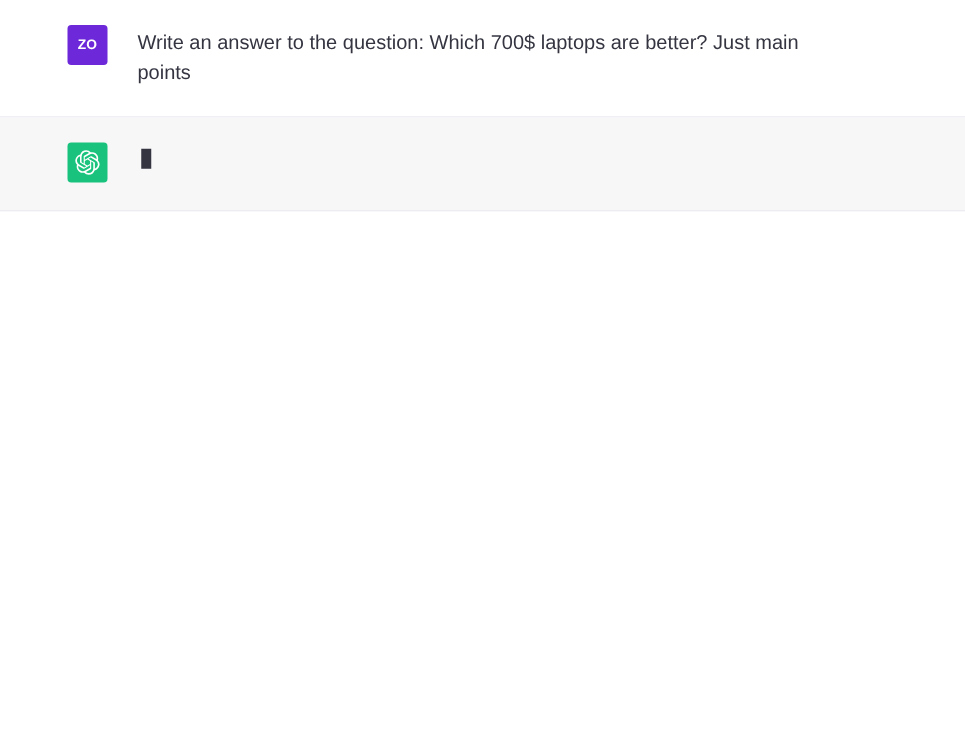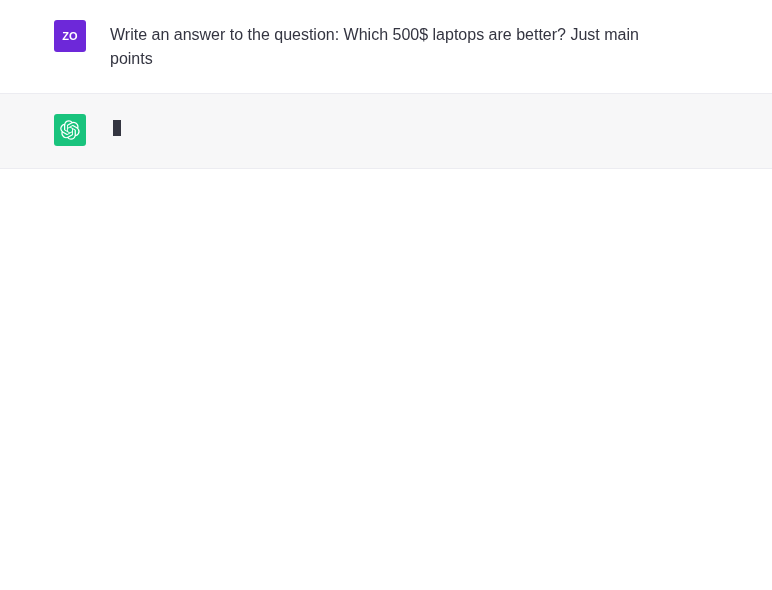--- a/index.html
+++ b/index.html
@@ -89,21 +89,21 @@
 <body>
 
 <div class="conversation">
 
   <div class="message user">
     <div class="message-inner">
       <div class="avatar user">
         <span>ZO</span>
       </div>
       <div class="msg-body">
-        <p>Write an answer to the question: Which 500$ laptops are better? Just main points</p>
+        <p>Write an answer to the question: Which 700$ laptops are better? Just main points</p>
       </div>
     </div>
   </div>
 
   <div class="message assistant">
     <div class="message-inner">
       <div class="avatar assistant">
         <svg width="20" height="20" viewBox="0 0 41 41" fill="#ffffff" aria-hidden="true">
           <path d="M37.532 16.87a9.963 9.963 0 0 0-.856-8.184 10.078 10.078 0 0 0-10.855-4.835A9.964 9.964 0 0 0 18.306.5a10.079 10.079 0 0 0-9.614 6.977 9.967 9.967 0 0 0-6.664 4.834 10.08 10.08 0 0 0 1.24 11.817 9.965 9.965 0 0 0 .856 8.185 10.079 10.079 0 0 0 10.855 4.835 9.965 9.965 0 0 0 7.516 3.35 10.078 10.078 0 0 0 9.617-6.981 9.967 9.967 0 0 0 6.663-4.834 10.079 10.079 0 0 0-1.243-11.813ZM22.498 37.886a7.474 7.474 0 0 1-4.799-1.735c.061-.033.168-.092.237-.134l7.964-4.6a1.294 1.294 0 0 0 .655-1.134V19.054l3.366 1.944a.12.12 0 0 1 .066.092v9.299a7.505 7.505 0 0 1-7.49 7.496ZM6.392 31.006a7.471 7.471 0 0 1-.894-5.023c.06.036.162.099.237.141l7.964 4.6a1.297 1.297 0 0 0 1.308 0l9.724-5.614v3.888a.12.12 0 0 1-.048.103l-8.051 4.649a7.504 7.504 0 0 1-10.24-2.744ZM4.297 13.62A7.469 7.469 0 0 1 8.2 10.333c0 .068-.004.19-.004.274v9.201a1.294 1.294 0 0 0 .653 1.132l9.724 5.614-3.366 1.944a.12.12 0 0 1-.114.01L7.04 23.856a7.504 7.504 0 0 1-2.743-10.237Zm27.658 6.437-9.724-5.615 3.367-1.943a.121.121 0 0 1 .113-.01l8.052 4.648a7.498 7.498 0 0 1-1.158 13.528v-9.476a1.293 1.293 0 0 0-.65-1.132Zm3.35-5.043c-.059-.037-.162-.099-.236-.141l-7.965-4.6a1.298 1.298 0 0 0-1.308 0l-9.723 5.614v-3.888a.12.12 0 0 1 .048-.103l8.05-4.645a7.497 7.497 0 0 1 11.135 7.763Zm-21.063 6.929-3.367-1.944a.12.12 0 0 1-.065-.092v-9.299a7.497 7.497 0 0 1 12.293-5.756 6.94 6.94 0 0 0-.236.134l-7.965 4.6a1.294 1.294 0 0 0-.654 1.132l-.006 11.225Zm1.829-3.943 4.33-2.501 4.332 2.5v5l-4.331 2.5-4.331-2.5v-4.999Z"></path>
         </svg>

